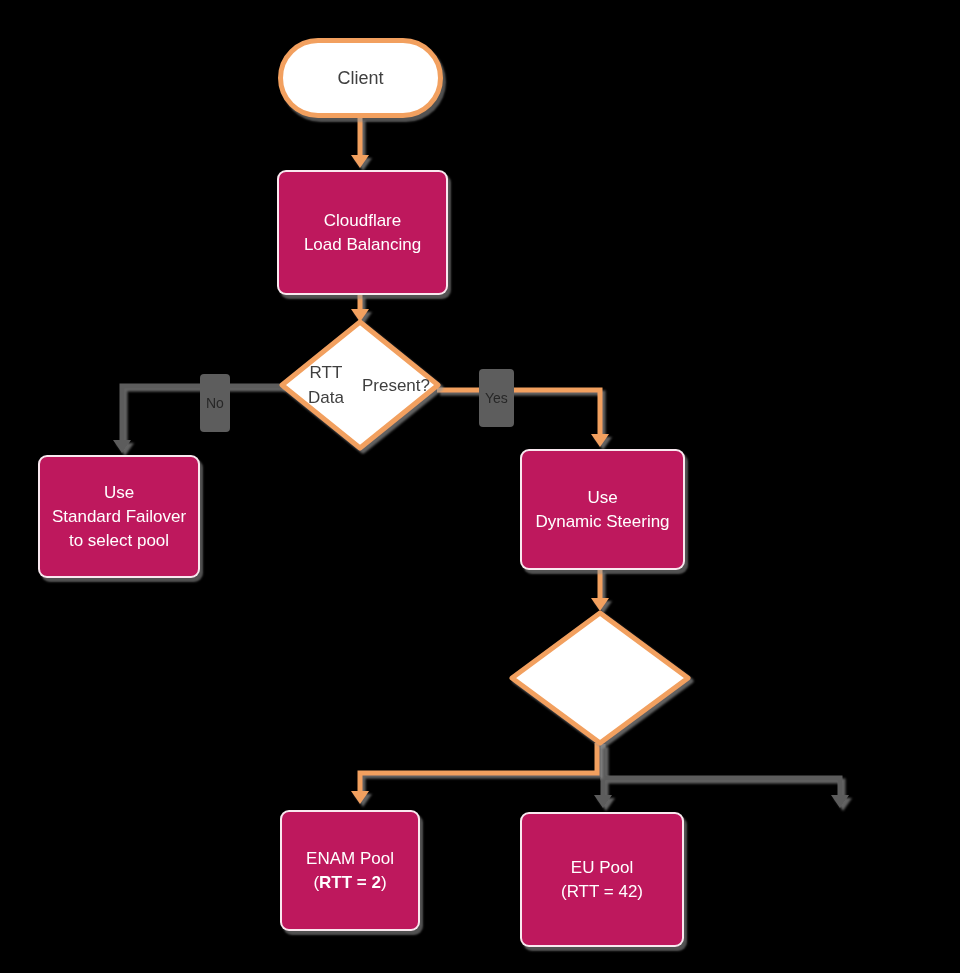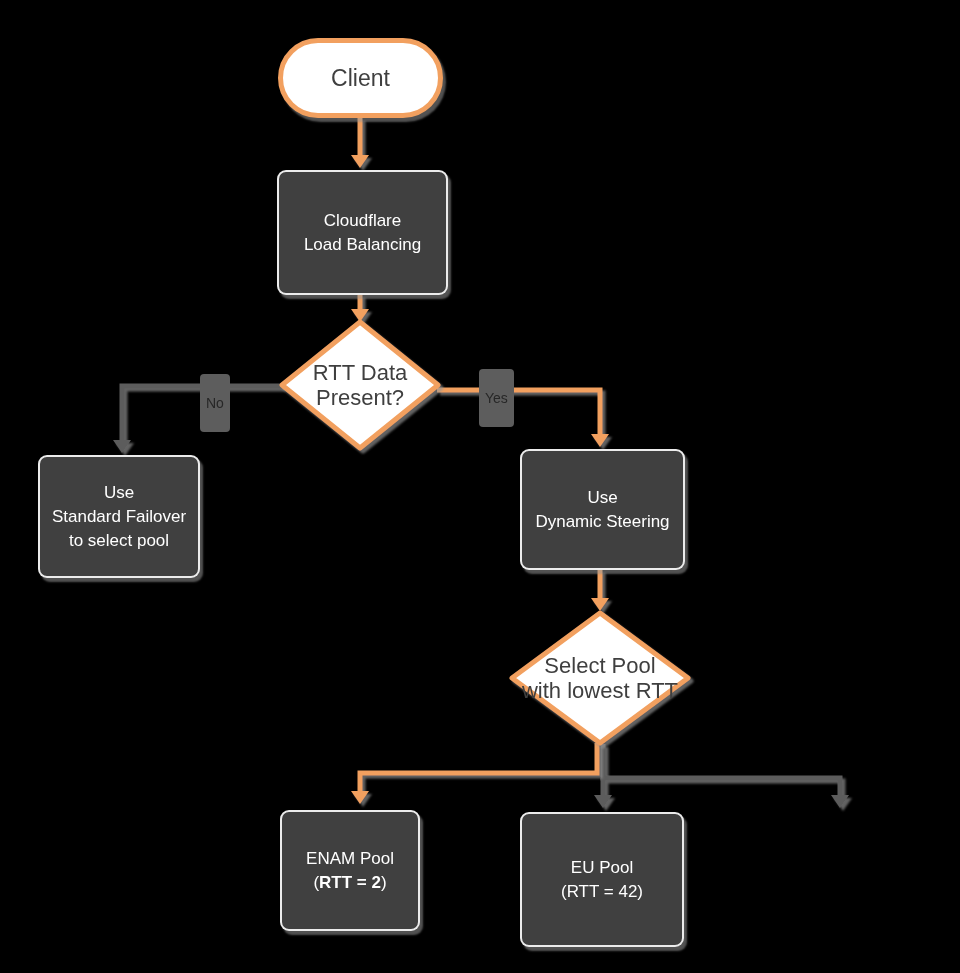--- a/index.html
+++ b/index.html
@@ -7,34 +7,34 @@
     position:relative; width:960px; height:973px; background:#000;
     font-family:"Liberation Sans", sans-serif; overflow:hidden;
   }
   .edges-svg { position:absolute; left:0; top:0; width:960px; height:973px; }
   .node {
     position:absolute; box-sizing:border-box;
     display:flex; flex-direction:column; align-items:center; justify-content:center;
     text-align:center;
   }
   .orange-box {
-    background:#404040; color:#ffffff;
+    background:#be185d; color:#ffffff;
     border:2px solid rgba(255,255,255,0.9); border-radius:9px;
     box-shadow:3px 4px 2px rgba(150,150,150,0.55);
     font-size:17px; line-height:24px;
   }
   .terminator {
     background:#ffffff; color:#3F3F3F;
     border:5px solid #F2A05F; border-radius:42px;
     box-shadow:3px 4px 2px rgba(150,150,150,0.55);
-    font-size:23px;
+    font-size:18px;
   }
   .diamond-text {
-    position:absolute; color:#3F3F3F; font-size:22px; line-height:25px;
-    display:flex; flex-direction:column; align-items:center; justify-content:center;
+    position:absolute; color:#3F3F3F; font-size:17px; line-height:25px;
+    display:flex; flex-direction:row; align-items:center; justify-content:center;
     text-align:center; pointer-events:none;
   }
   .edge-label {
     position:absolute; background:#5d5d5d; color:#272727;
     font-size:14px; line-height:18px; padding:20px 6px; border-radius:4px;
   }
   .bold { font-weight:bold; }
 </style>
 </head>
 <body>
@@ -97,24 +97,20 @@
     <div>Use</div>
     <div>Standard Failover</div>
     <div>to select pool</div>
   </div>
 
   <div class="node orange-box" style="left:520px; top:449px; width:165px; height:121px;">
     <div>Use</div>
     <div>Dynamic Steering</div>
   </div>
 
-  <div class="diamond-text" style="left:510px; top:645px; width:180px; height:66px;">
-    <div>Select Pool</div>
-    <div>with lowest RTT</div>
-  </div>
 
   <div class="node orange-box" style="left:280px; top:810px; width:140px; height:121px;">
     <div>ENAM Pool</div>
     <div>
       <span>(</span><span class="bold">RTT = 2</span><span>)</span>
     </div>
   </div>
 
   <div class="node orange-box" style="left:520px; top:812px; width:164px; height:135px;text-align:right;">
     <div>EU Pool</div>

